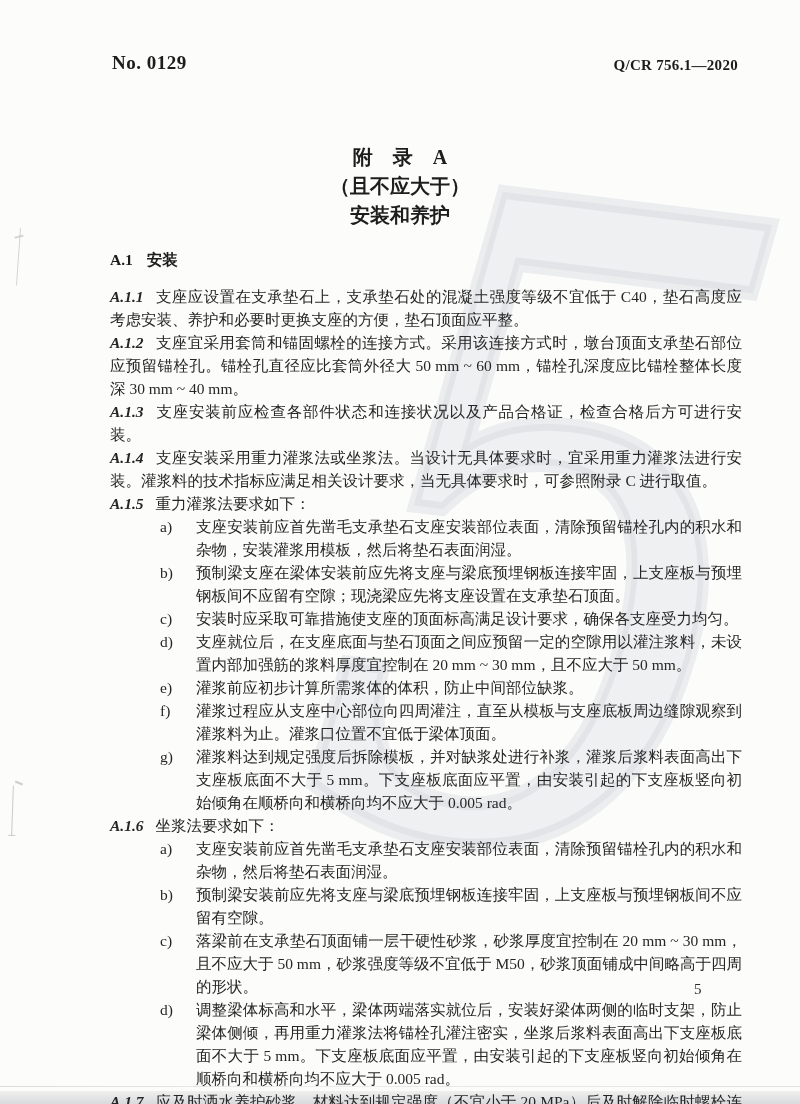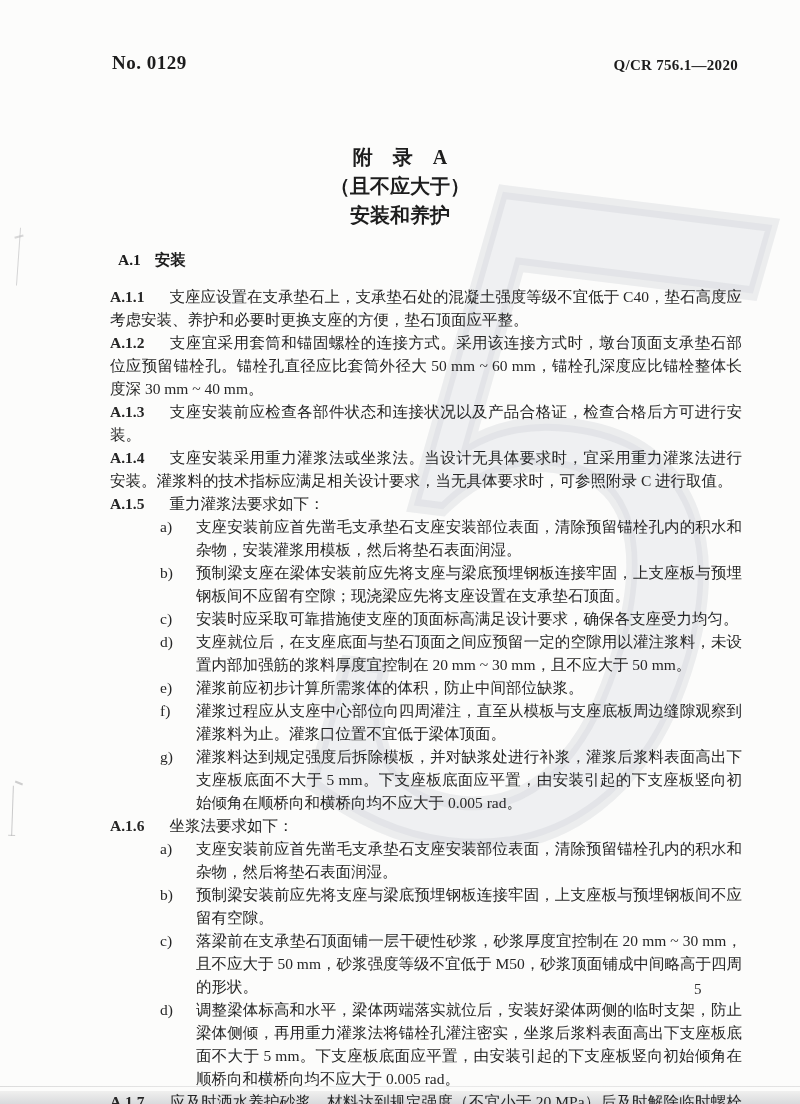--- a/index.html
+++ b/index.html
@@ -26,23 +26,23 @@
   }
   
   .content{
     position:absolute;top:248px;left:110px;width:632px;
     font-size:15.5px;line-height:23px;text-align:justify;color:#262626;
     z-index:2;
   }
   .sec-heading{
     font-size:15.5px;font-weight:700;margin:0 0 14px 0;line-height:23px;color:#1d1d1d;
   }
-  .sec-heading .lbl{margin-right:14px;margin-left:8px;}
+  .sec-heading .lbl{margin-right:14px;}
   .para{margin:0;}
-  .para .lbl{font-weight:700;margin-right:25px;white-space:nowrap;}
+  .para .lbl{font-weight:700;margin-right:12px;white-space:nowrap;font-style:italic;}
   .list{margin:0;}
   .li{display:flex;}
   .li .marker{width:36px;margin-left:50px;flex:0 0 36px;}
   .li .li-txt{flex:1;}
   
   .page-num{
     position:absolute;top:981px;left:694px;font-size:15px;color:#2a2a2a;
   }
   
   .watermark{

